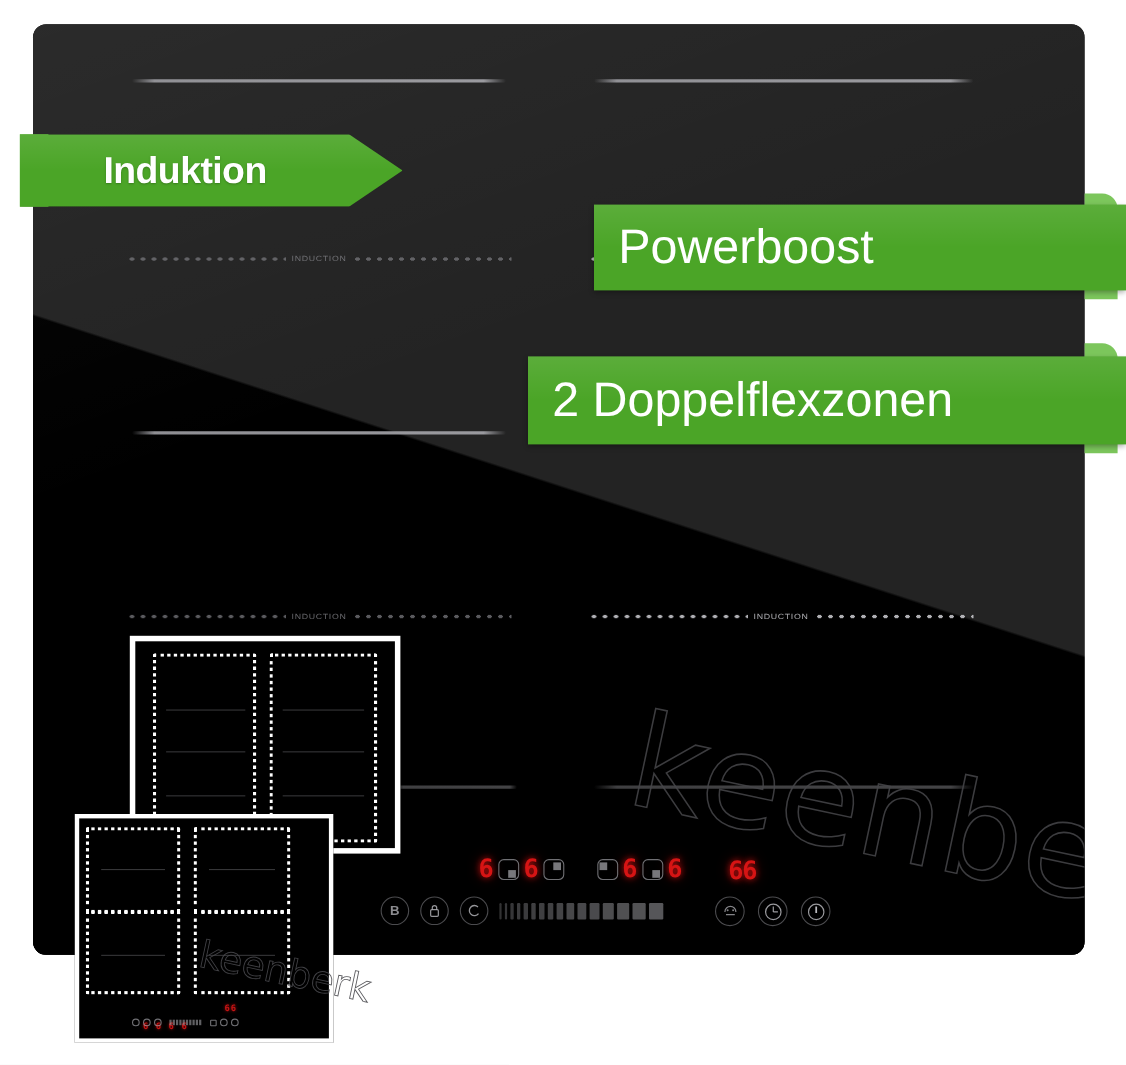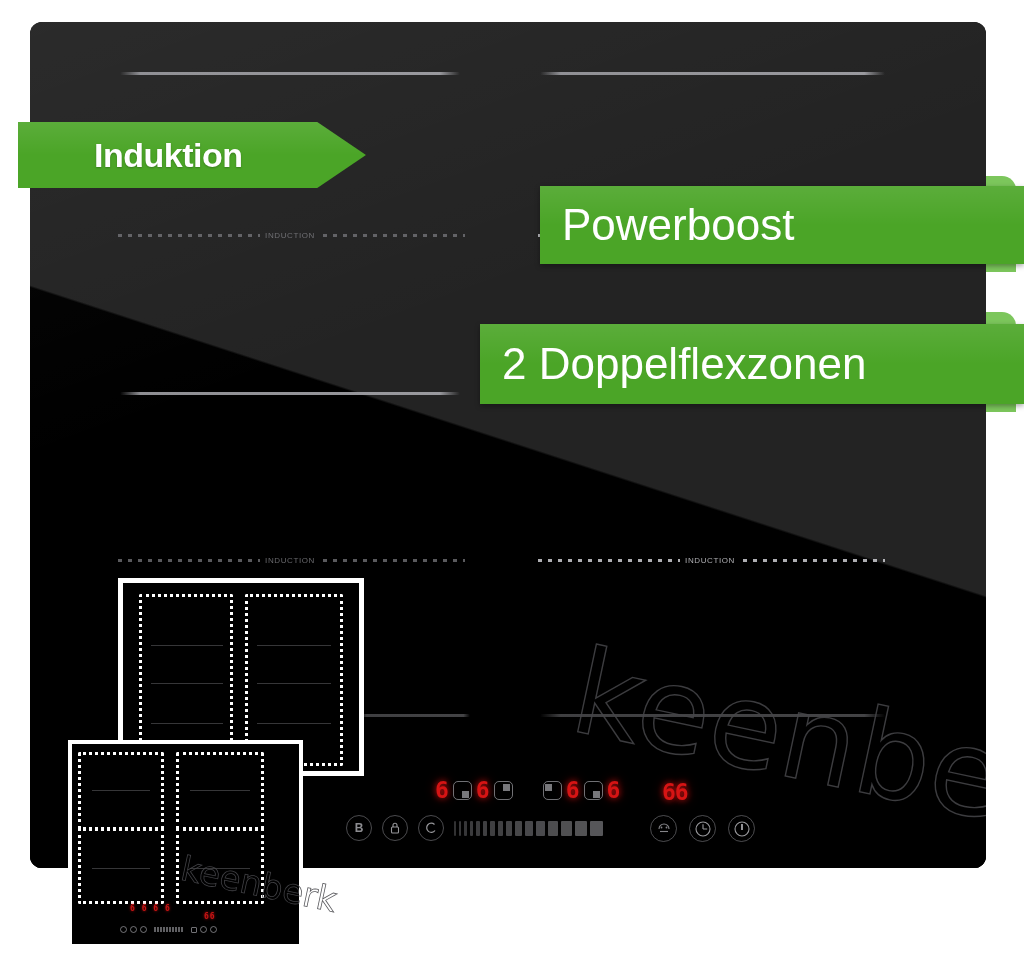--- a/index.html
+++ b/index.html
@@ -408,21 +408,21 @@
     <div class="dotbox" style="left:104px; top:84px; width:88px; height:76px;"></div>
 
     <div class="inset-line" style="left:20px; top:46px; width:58px;"></div>
     <div class="inset-line" style="left:118px; top:46px; width:60px;"></div>
     <div class="inset-line" style="left:20px; top:124px; width:58px;"></div>
     <div class="inset-line" style="left:118px; top:124px; width:60px;"></div>
 
     <div class="inset-wm" style="left:108px; top:120px;">keenberk</div>
 
     <div class="mini-panel">
-      <div class="mini-digits" style="left:58px; top:160px;">6 6 6 6</div>
+      <div class="mini-digits" style="left:58px; top:184px;">6 6 6 6</div>
       <div class="mini-digits" style="left:132px; top:168px;">66</div>
       <div class="mini-btns" style="left:48px; top:182px;">
         <span class="mini-c"></span>
         <span class="mini-c"></span>
         <span class="mini-c"></span>
         <span class="mini-slider" style="margin-left:4px;">
           <span class="mini-sb"></span>
           <span class="mini-sb"></span>
           <span class="mini-sb"></span>
           <span class="mini-sb"></span>

